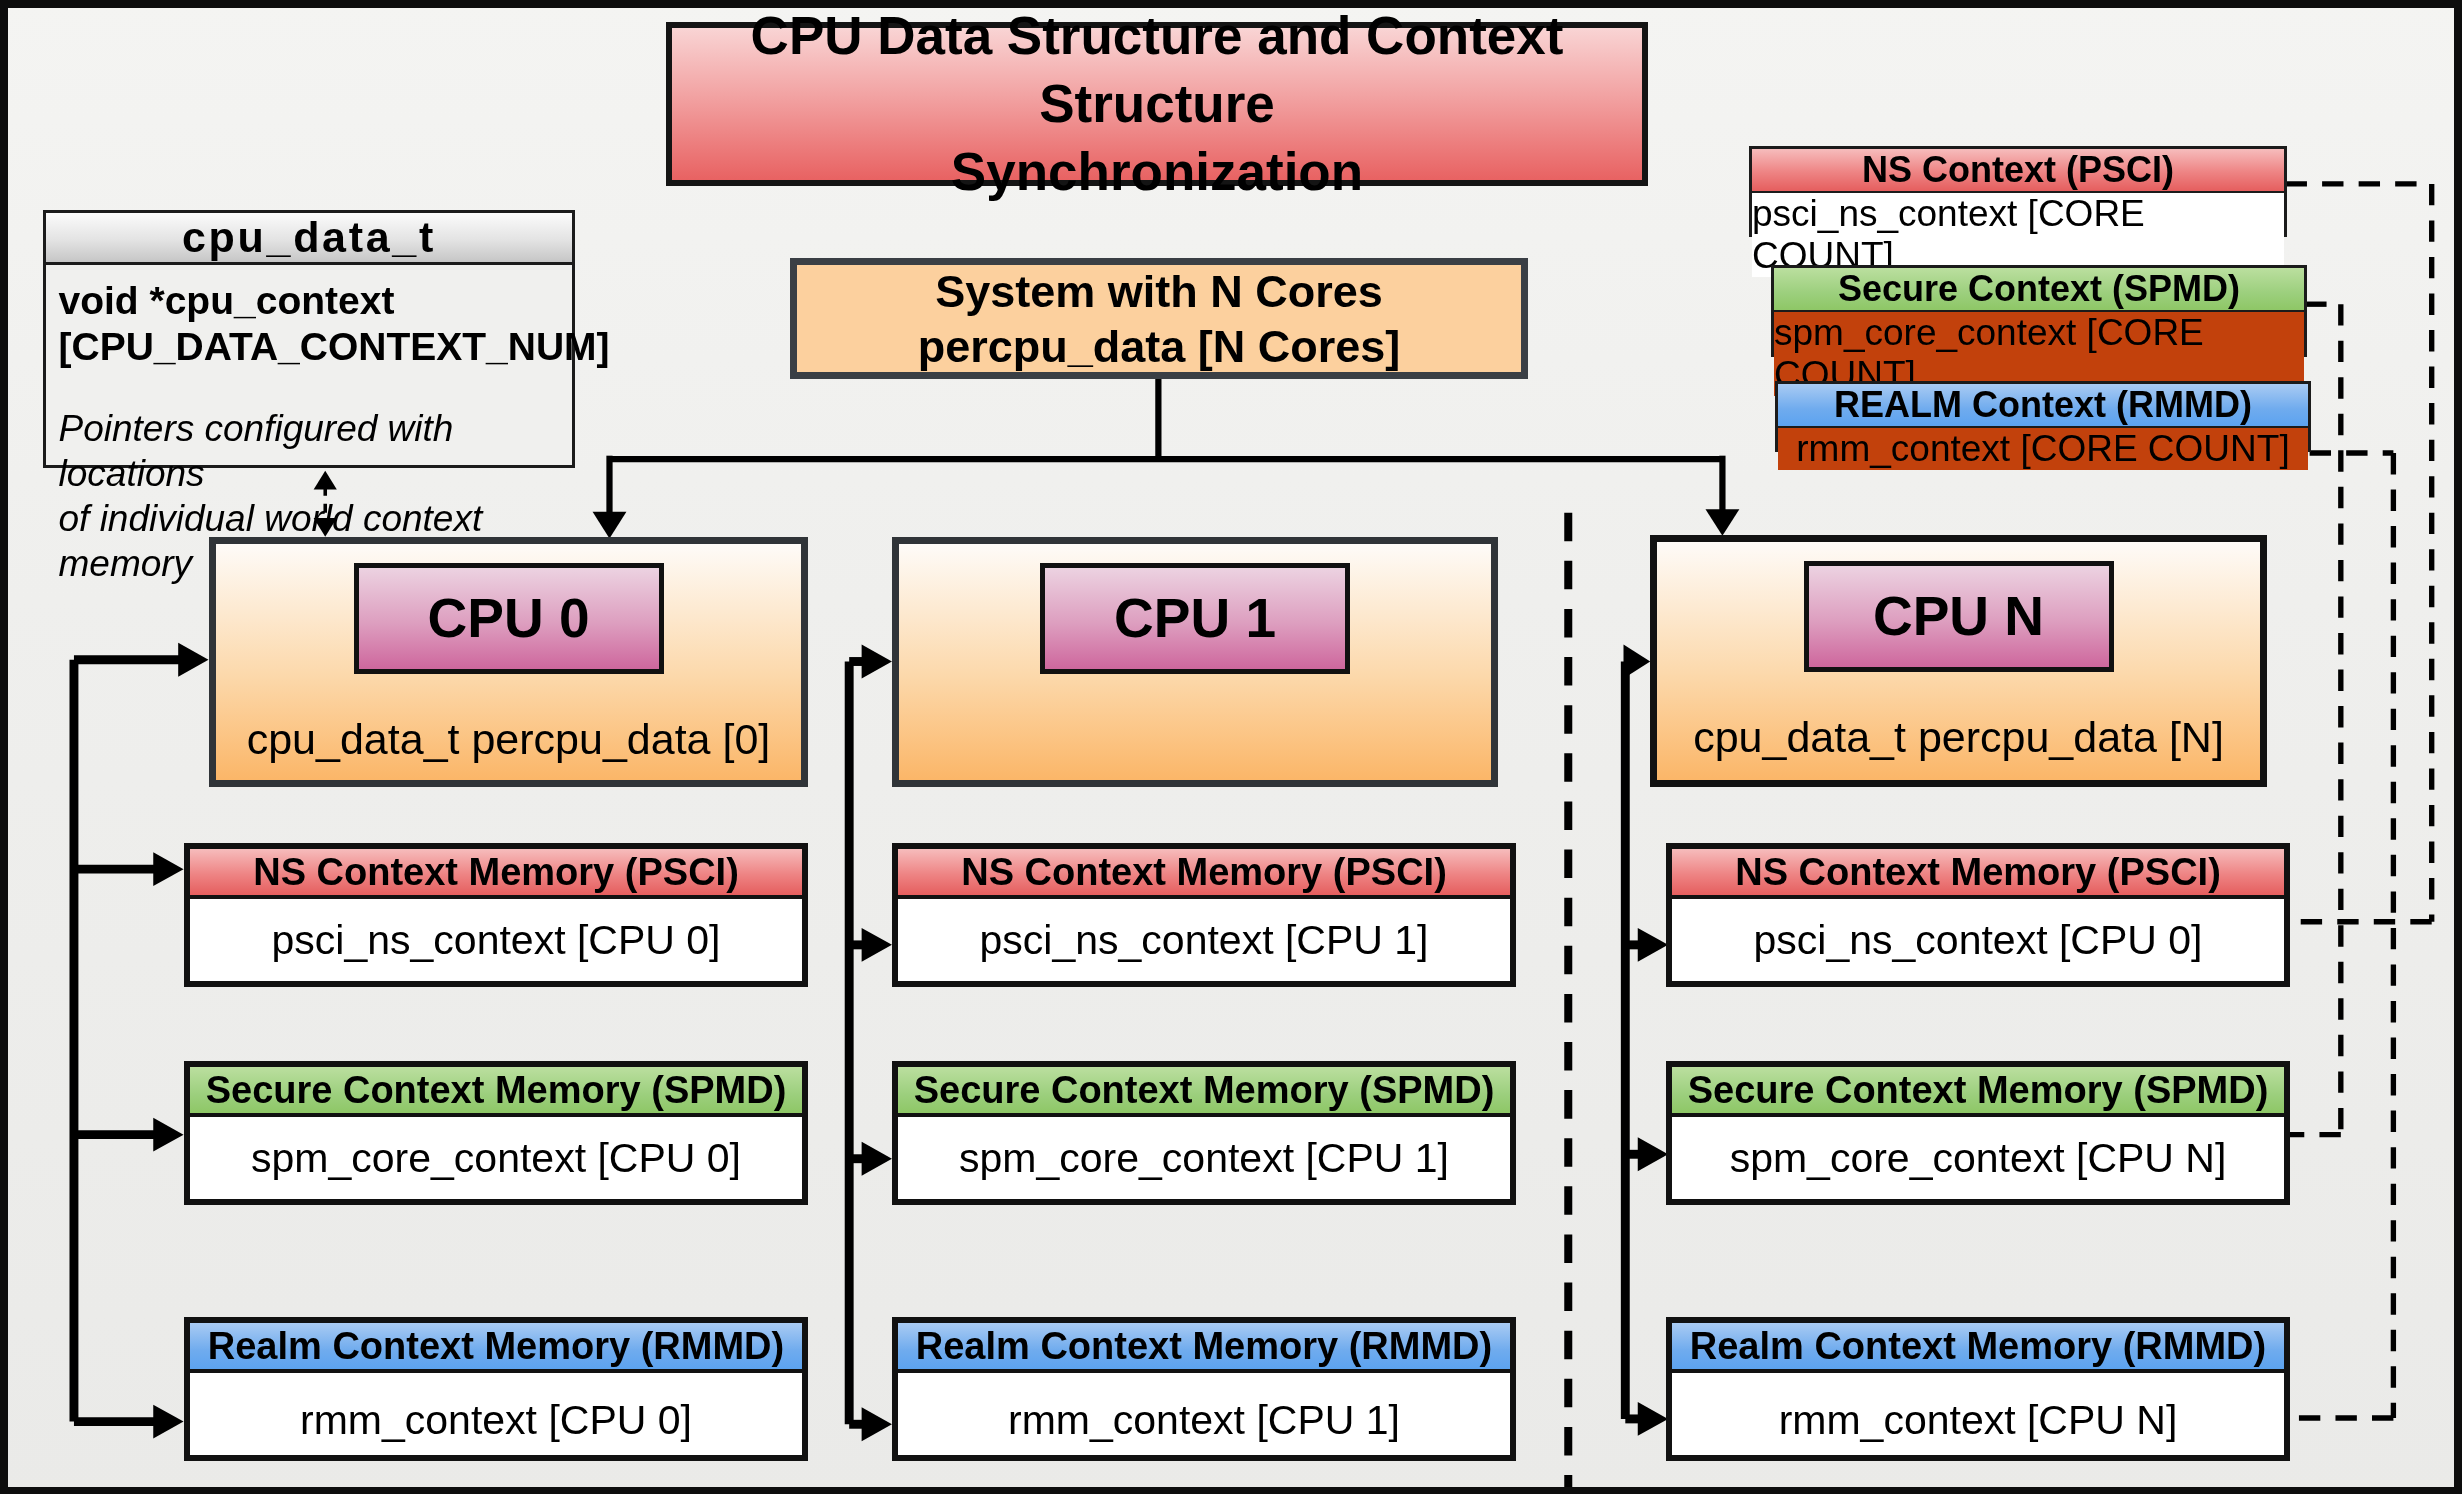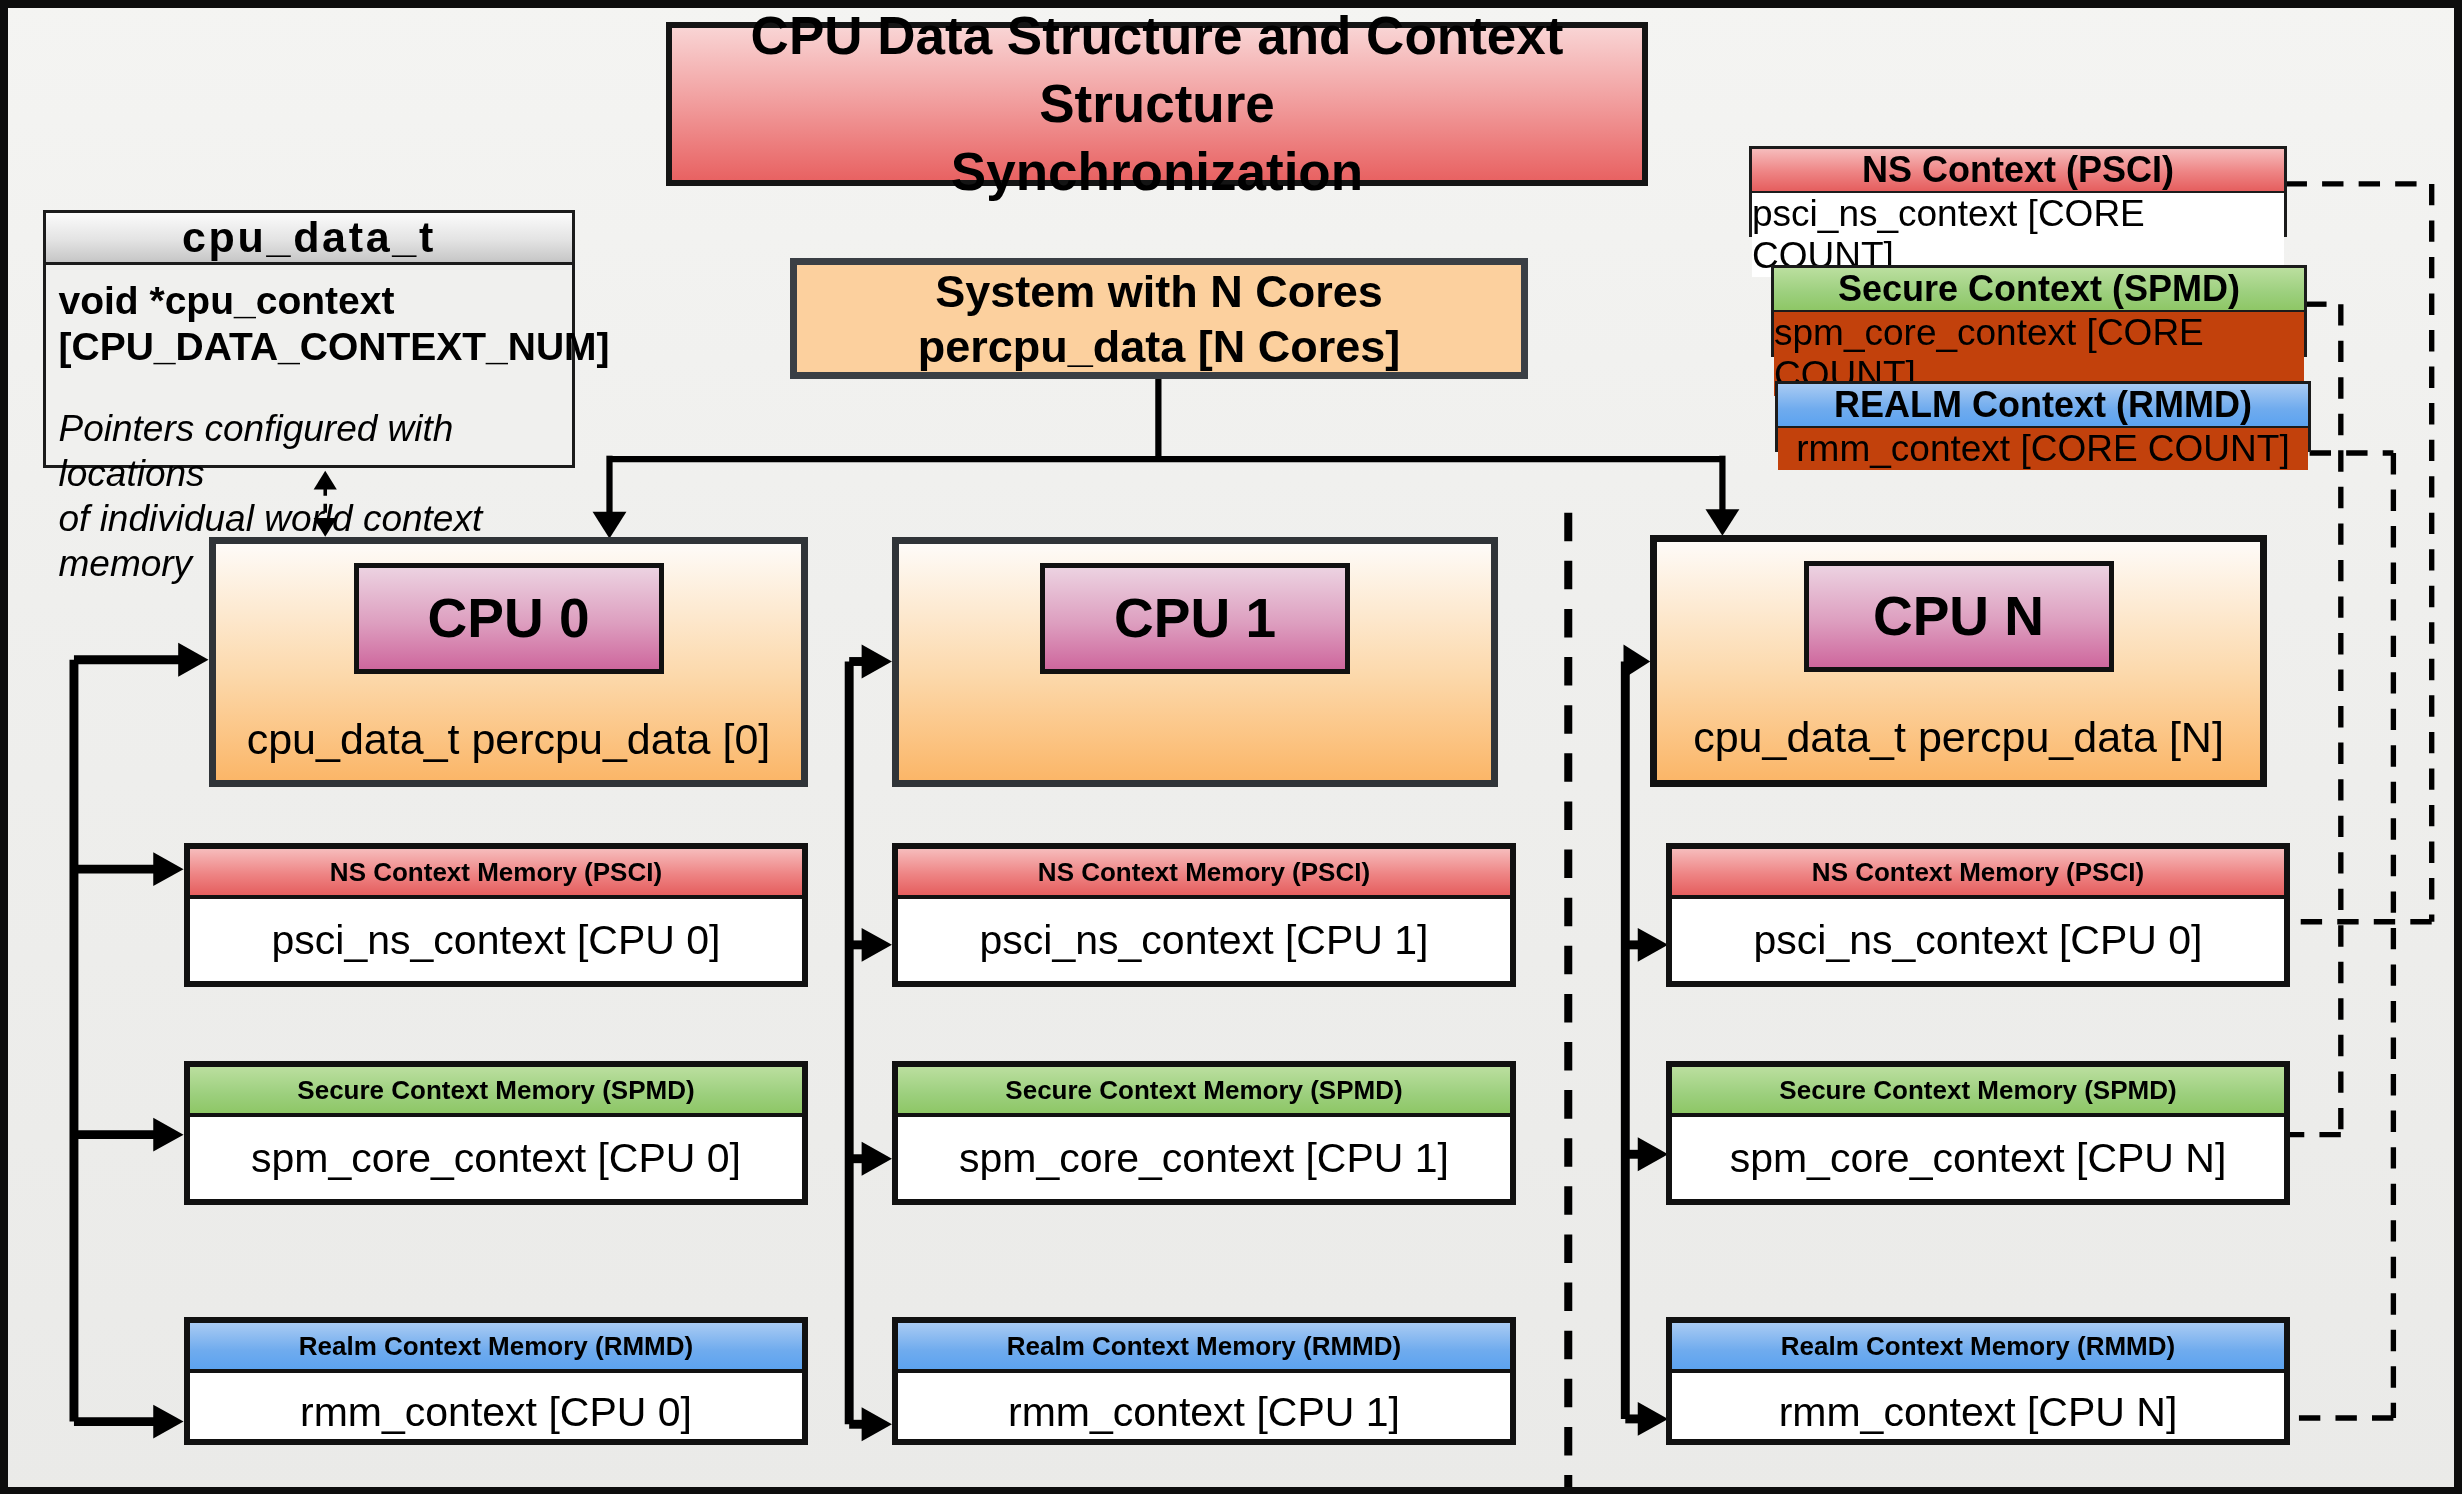--- a/index.html
+++ b/index.html
@@ -53,28 +53,28 @@
   .cpu0{left:209px;top:537px;width:599px;height:250px;}
   .cpu1{left:892px;top:537px;width:606px;height:250px;}
   .cpuN{left:1650px;top:535px;width:617px;height:252px;border-color:#121212;}
   .cpu-label{margin-top:18.7px;width:300px;height:101px;border:5.3px solid #111;
     background:linear-gradient(180deg,#ecd2e1 0%,#dd9ebf 55%,#ce679d 100%);
     display:flex;align-items:center;justify-content:center;font-weight:bold;font-size:55px;}
   .cpu-data-text{margin-top:41px;font-weight:normal;font-size:43px;}
   
   .ctx{z-index:2;border:6.2px solid #111;display:flex;flex-direction:column;background:#fff;}
   .ctx-header{height:46px;border-bottom:4.5px solid #111;display:flex;align-items:center;
-    justify-content:center;font-weight:bold;font-size:26px;}
+    justify-content:center;font-weight:bold;font-size:38px;}
   .ctx-body{flex:1;display:flex;align-items:center;justify-content:center;font-size:41px;background:#fff;}
   .col0{left:184px;width:624px;}
   .col1{left:892px;width:624px;}
   .colN{left:1666px;width:624px;}
   .row-ns{top:843px;height:144px;}
   .row-sec{top:1061px;height:144px;}
-  .row-realm{top:1317px;height:128px;gap:12px;}
+  .row-realm{top:1317px;height:144px;gap:12px;}
 </style>
 </head>
 <body>
 
 <svg class="wires" width="2462" height="1495" viewBox="0 0 2763 1677">
 
   <g stroke="#000" stroke-width="7" fill="none">
     <line x1="1300" y1="423" x2="1300" y2="515"></line>
     <line x1="684" y1="515" x2="1933" y2="515"></line>
     <line x1="684" y1="511" x2="684" y2="578"></line>

